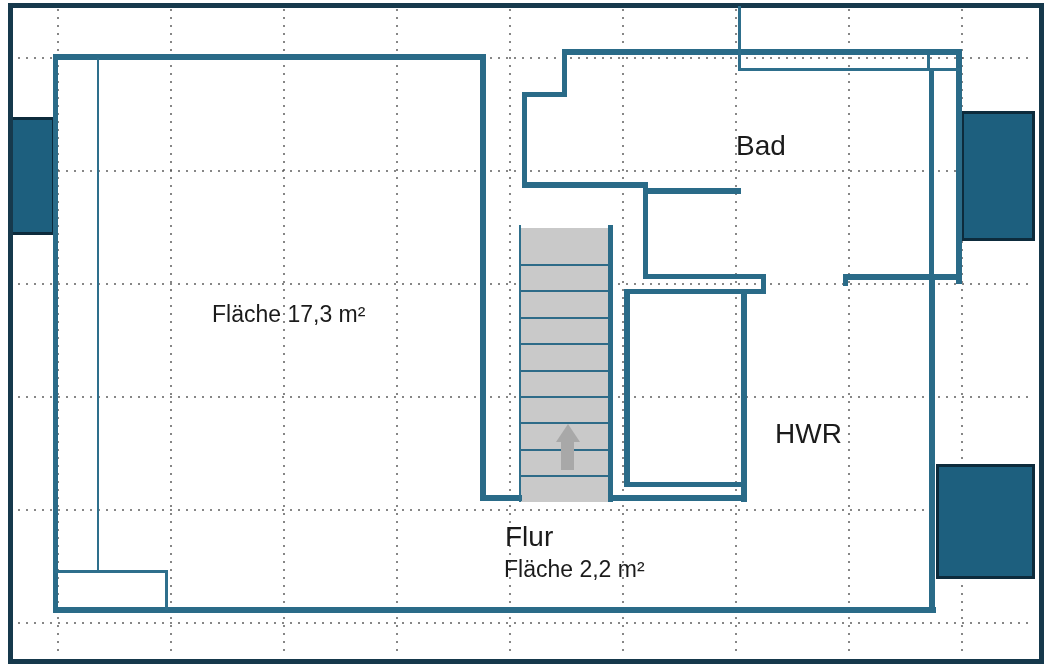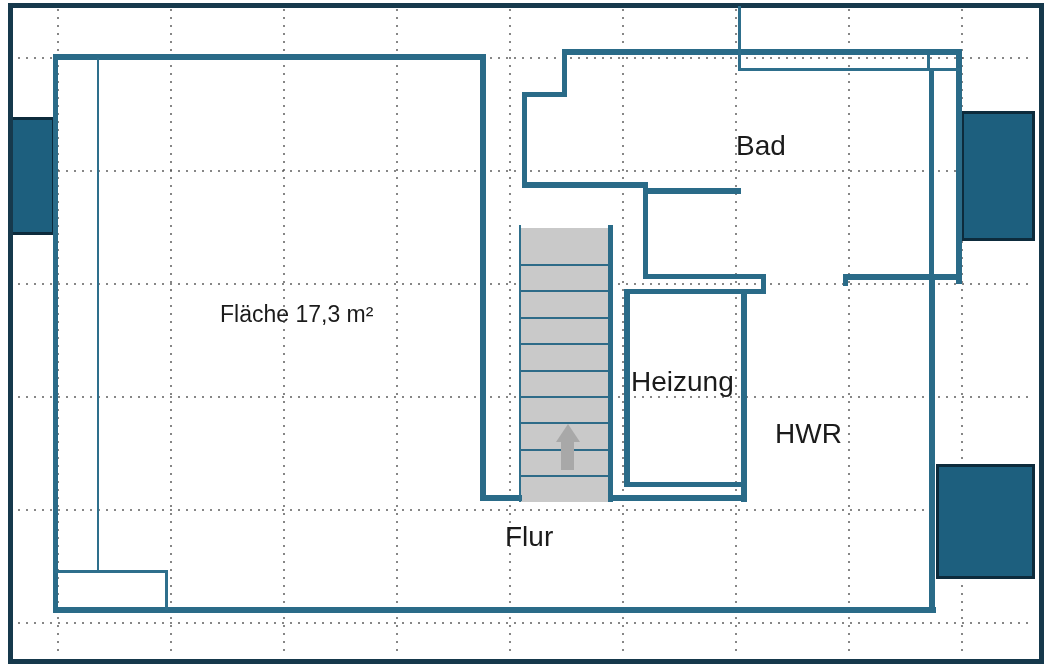--- a/index.html
+++ b/index.html
@@ -96,23 +96,23 @@
   <div class="abs thin" style="left:740px;top:68px;width:220px;height:3px"></div>
   <div class="abs thin" style="left:927px;top:55px;width:3px;height:16px"></div>
   <div class="abs wall" style="left:624px;top:289px;width:6px;height:198px"></div>
   <div class="abs wall" style="left:741px;top:289px;width:6px;height:213px"></div>
   <div class="abs wall" style="left:624px;top:482px;width:123px;height:5px"></div>
   <div class="abs wall" style="left:610px;top:495px;width:137px;height:6px"></div>
   <div class="abs wall" style="left:608px;top:225px;width:5px;height:277px"></div>
   <div class="abs thin" style="left:519px;top:225px;width:2px;height:277px"></div>
   <div class="abs wall" style="left:929px;top:274px;width:6px;height:339px"></div>
 
-  <div class="abs room-area" style="left:220px;top:303px">Fläche 17,3 m²</div>
+  <div class="abs room-area" style="left:212px;top:303px">Fläche 17,3 m²</div>
 
   <div class="abs room-name" style="left:736px;top:132px">Bad</div>
 
-  <div class="abs room-name" style="left:631px;top:368px">Heizung</div>
 
   <div class="abs room-name" style="left:775px;top:420px">HWR</div>
 
   <div class="abs room-name" style="left:505px;top:523px">Flur</div>
+  <div class="abs room-area" style="left:504px;top:558px">Fläche 2,2 m²</div>
 
 </div>
 
 </body></html>

